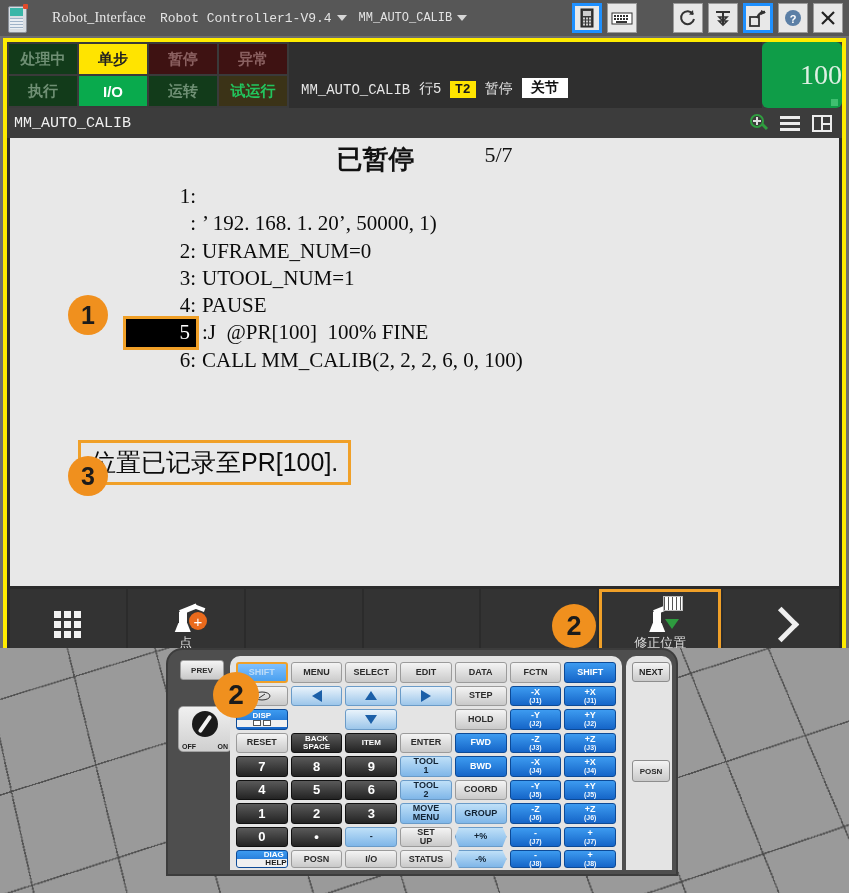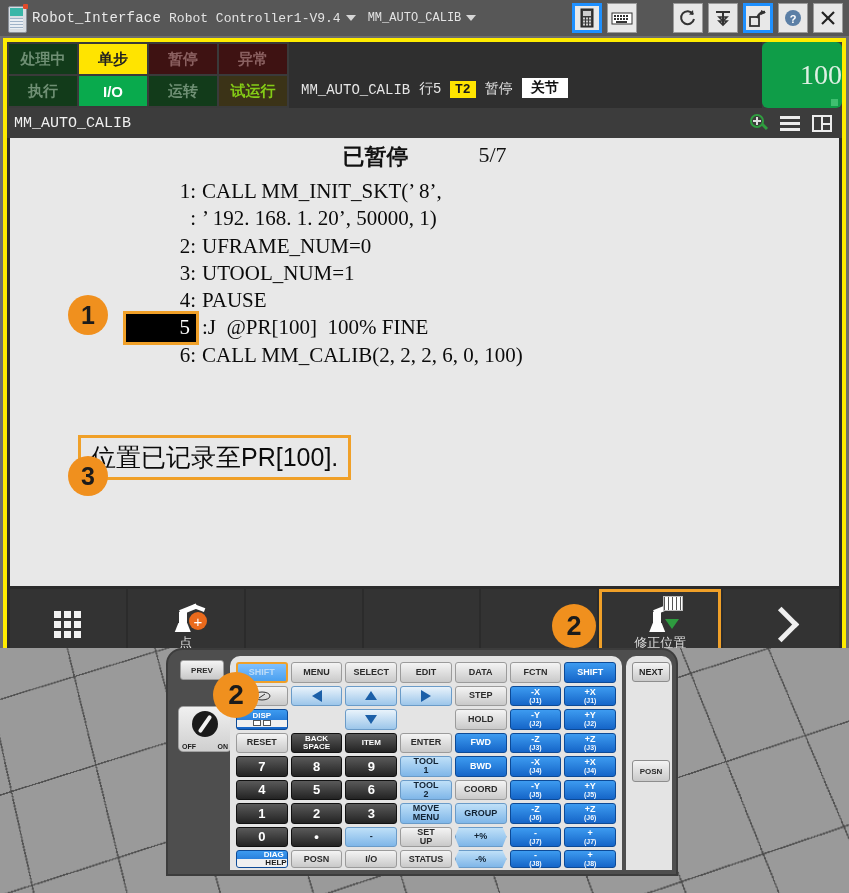--- a/index.html
+++ b/index.html
@@ -18,26 +18,26 @@
   }
   .app-icon{width:22px;height:28px;margin-left:6px;position:relative;flex:none;}
   .app-icon .body{position:absolute;left:2px;top:2px;width:17px;height:25px;
     background:#d8dde2;border:1px solid #8a9099;border-radius:2px;}
   .app-icon .scr{position:absolute;left:4px;top:4px;width:13px;height:8px;background:#39b6a8;}
   .app-icon .keys{position:absolute;left:4px;top:14px;width:13px;height:11px;
     background:repeating-linear-gradient(to bottom,#9fb3c8 0 1px,#e9eef3 1px 3px),
                repeating-linear-gradient(to right,#9fb3c8 0 1px,#e9eef3 1px 4px);}
   .app-icon .led{position:absolute;right:0px;top:0px;width:5px;height:5px;background:#e04b2a;border-radius:1px;}
   .app-title{
-    color:#e9e9e9;font-family:Liberation Mono, monospace;font-size:14px;
-    margin-left:4px;letter-spacing:.2px;white-space:nowrap;
+    color:#e9e9e9;font-family:Liberation Serif, serif;font-size:14px;
+    margin-left:24px;letter-spacing:.2px;white-space:nowrap;
   }
   .ctrl-sel{
     color:#e3e3e3;font-family:"Liberation Mono", monospace;font-size:13px;
-    margin-left:8px;white-space:nowrap;display:flex;align-items:center;gap:5px;
+    margin-left:14px;white-space:nowrap;display:flex;align-items:center;gap:5px;
   }
   .prog-sel{
     color:#e3e3e3;font-family:"Liberation Mono", monospace;font-size:12px;
     margin-left:12px;white-space:nowrap;display:flex;align-items:center;gap:5px;
   }
   .caret{width:0;height:0;border-left:5px solid transparent;border-right:5px solid transparent;
     border-top:6px solid #d6d6d6;display:inline-block;}
 
   .tb-right{position:absolute;right:6px;top:3px;display:flex;align-items:center;gap:5px;}
   .tbtn{
@@ -57,21 +57,21 @@
   
   .statusrow{position:absolute;left:0;top:0;right:0;height:66px;background:#3a3a3a;display:flex;}
   .stgrid{width:282px;height:66px;display:grid;grid-template-columns:repeat(4,1fr);
     grid-template-rows:1fr 1fr;gap:2px;padding:2px;box-sizing:border-box;}
   .stcell{display:flex;align-items:center;justify-content:center;
     font-family:"Liberation Sans", sans-serif;font-size:15px;font-weight:bold;}
   .stcell.dk-green{background:#123b1a;color:#6f8f74;}
   .stcell.yellow{background:#ffe400;color:#202020;}
   .stcell.dk-red{background:#3e1212;color:#8a6060;}
   .stcell.green{background:#09aa4d;color:#ffffff;}
-  .stcell.dk-olive{background:#3b3317;color:#84cc16;font-family:Liberation Serif, serif;}
+  .stcell.dk-olive{background:#3b3317;color:#22c55e;font-family:Liberation Serif, serif;}
 
   .stinfo{flex:1;background:#2f2f2f;display:flex;align-items:flex-end;padding:0 0 10px 12px;gap:9px;}
   .stinfo .txt{color:#e6e6e6;font-family:"Liberation Mono", monospace;font-size:14px;}
   .stinfo .cn{color:#e6e6e6;font-family:"Liberation Sans",sans-serif;font-size:14px;}
   .badge-t2{background:#ffe400;color:#1a1a1a;font-family:"Liberation Mono",monospace;
     font-size:13px;font-weight:bold;padding:1px 5px;}
   .badge-w{background:#ffffff;color:#111;font-family:"Liberation Sans",sans-serif;
     font-size:14px;font-weight:bold;padding:1px 9px;}
 
   .ovr{width:80px;height:66px;background:#0f9d48;display:flex;align-items:center;
@@ -93,21 +93,21 @@
   .ic-ham{width:20px;height:15px;display:flex;flex-direction:column;justify-content:space-between;}
   .ic-ham i{display:block;height:3px;background:#ececec;}
   .ic-lay{width:20px;height:17px;border:2px solid #ececec;box-sizing:border-box;display:flex;}
   .ic-lay .l{width:50%;border-right:2px solid #ececec;}
   .ic-lay .r{width:50%;display:flex;flex-direction:column;}
   .ic-lay .r i{display:block;height:50%;border-bottom:2px solid #ececec;}
 
   
   .screen{position:absolute;left:3px;top:96px;right:3px;bottom:78px;background:#e8e8e8;}
   .scr-top{display:flex;justify-content:center;gap:70px;padding-top:4px;}
-  .scr-top .s1{font-family:Liberation Sans, sans-serif;font-size:22px;color:#111;font-weight:bold;}
+  .scr-top .s1{font-family:Liberation Sans, sans-serif;font-size:26px;color:#111;font-weight:bold;}
   .scr-top .s2{font-family:"Liberation Serif",serif;font-size:22px;color:#111;}
 
   .code{margin-top:6px;font-family:"Liberation Serif",serif;font-size:21px;color:#0b0b0b;
     line-height:1.30;}
   .cline{display:flex;white-space:pre;}
   .cno{width:192px;text-align:right;padding-right:6px;box-sizing:border-box;}
   .cbody{}
   .cline.sel .cno{position:relative;}
   .selbox{
     display:inline-block;background:#000;color:#fff;padding:0 6px 0 54px;
@@ -375,21 +375,20 @@
 
     <div class="screen">
       <div class="scr-top">
         <div class="s1">已暂停</div>
         <div class="s2">5/7</div>
       </div>
 
       <div class="code">
         <div class="cline">
           <span class="cno">1:</span>
-          <span class="cbody">CALL MM_INIT_SKT(’ 8’,</span>
         </div>
         <div class="cline">
           <span class="cno">:</span>
           <span class="cbody">’ 192. 168. 1. 20’, 50000, 1)</span>
         </div>
         <div class="cline">
           <span class="cno">2:</span>
           <span class="cbody">UFRAME_NUM=0</span>
         </div>
         <div class="cline">

